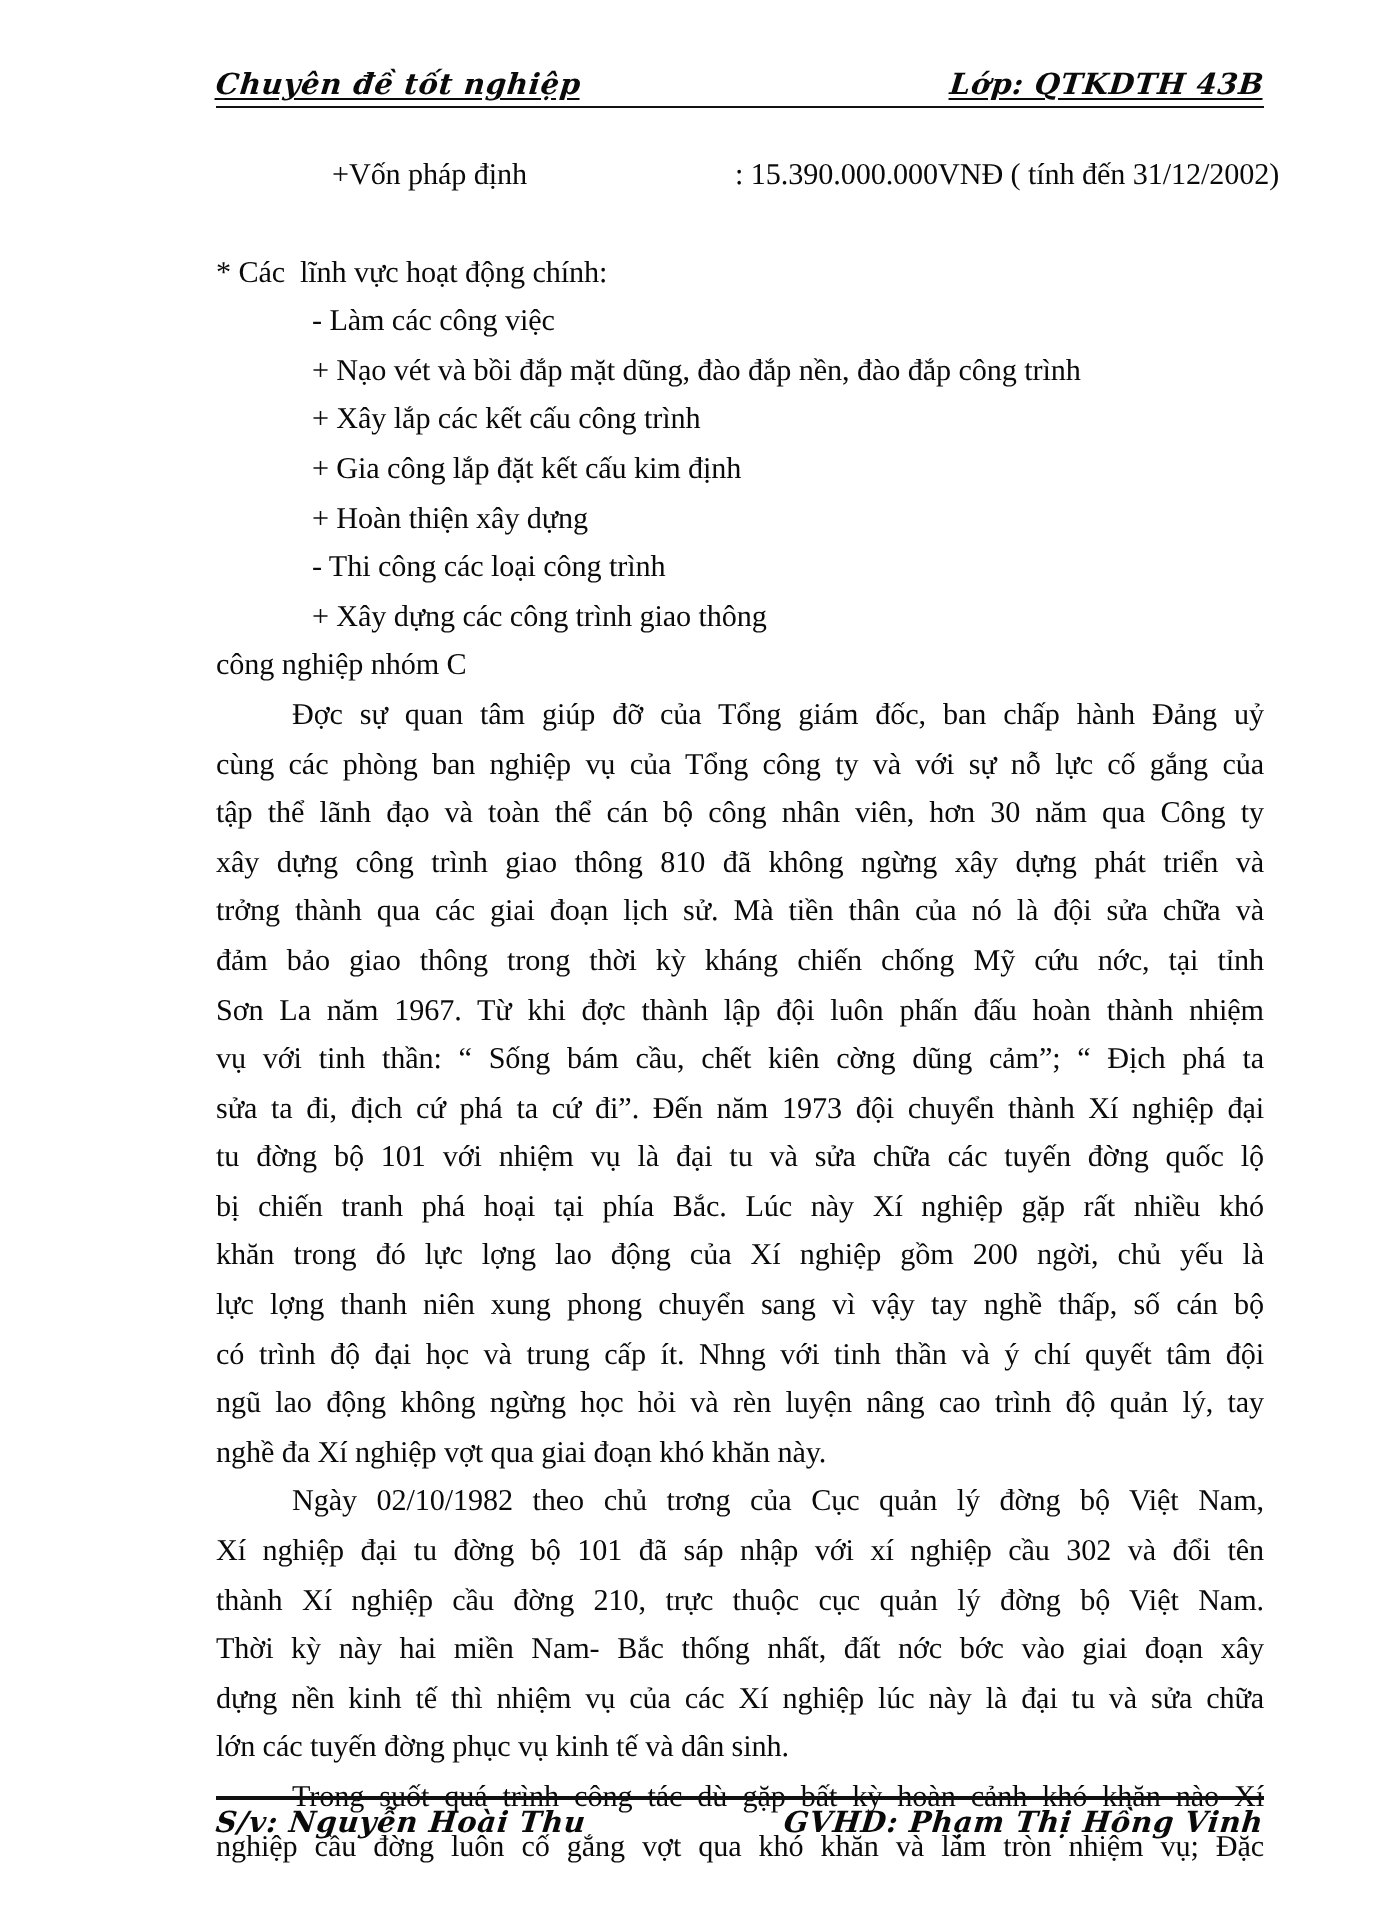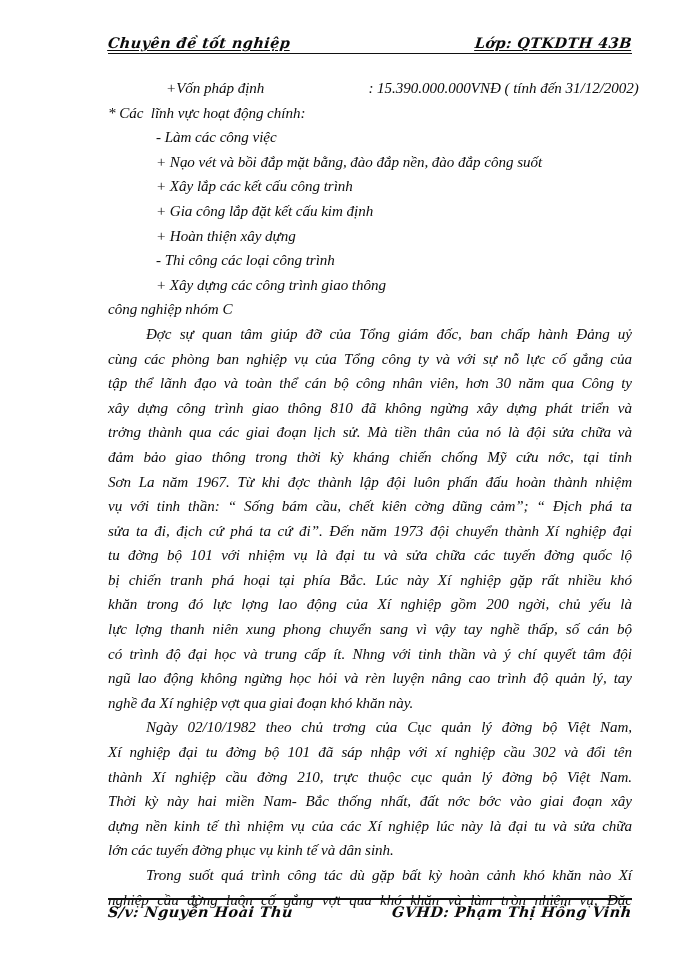--- a/index.html
+++ b/index.html
@@ -42,42 +42,41 @@
   }
   .header-left { text-decoration: underline; text-underline-offset: 2px; }
   .header-right { text-decoration: underline; text-underline-offset: 2px; }
 
   
   .body-block {
     position: absolute;
     left: 108px;
     top: 76px;
     width: 524px;
-    font-style: italic;
   }
   .line {
     font-size: 15.1px;
     line-height: 24.6px;
     white-space: pre;
     letter-spacing: -0.05px;
   }
   .line.just {
     white-space: normal;
     text-align: justify;
     text-align-last: justify;
   }
   .line.last {
     white-space: normal;
     text-align: justify;
     text-align-last: left;
   }
 
   
   .pl-a { padding-left: 58px; }   
-  .pl-b { padding-left: 0px; }    
+  .pl-b { padding-left: 0px; margin-top: 24px; }    
   .pl-c { padding-left: 48px; }   
   .pl-d { padding-left: 38px; }   
 
   .tabgap { display: inline-block; width: 104px; }
 
   
   .footer-rule {
     position: absolute;
     left: 108px;
     top: 898px;
@@ -104,21 +103,21 @@
     <span class="script header-right">Lớp: QTKDTH 43B</span>
   </div>
 
   <div class="body-block">
 
     <div class="line pl-a"><span>+Vốn pháp định</span><span class="tabgap"></span><span>: 15.390.000.000VNĐ ( tính đến 31/12/2002)</span></div>
 
     <div class="line pl-b">* Các  lĩnh vực hoạt động chính:</div>
 
     <div class="line pl-c">- Làm các công việc</div>
-    <div class="line pl-c">+ Nạo vét và bồi đắp mặt bằng, đào đắp nền, đào đắp công suốt</div>
+    <div class="line pl-c">+ Nạo vét và bồi đắp mặt dũng, đào đắp nền, đào đắp công trình</div>
     <div class="line pl-c">+ Xây lắp các kết cấu công trình</div>
     <div class="line pl-c">+ Gia công lắp đặt kết cấu kim định</div>
     <div class="line pl-c">+ Hoàn thiện xây dựng</div>
     <div class="line pl-c">- Thi công các loại công trình</div>
     <div class="line pl-c">+ Xây dựng các công trình giao thông</div>
 
     <div class="line last">công nghiệp nhóm C</div>
 
     <div class="line just pl-d">Đợc   sự quan tâm giúp đỡ của Tổng giám đốc, ban chấp hành Đảng uỷ</div>
     <div class="line just">cùng các phòng ban nghiệp vụ của Tổng công ty và với sự nỗ lực cố gắng của</div>

